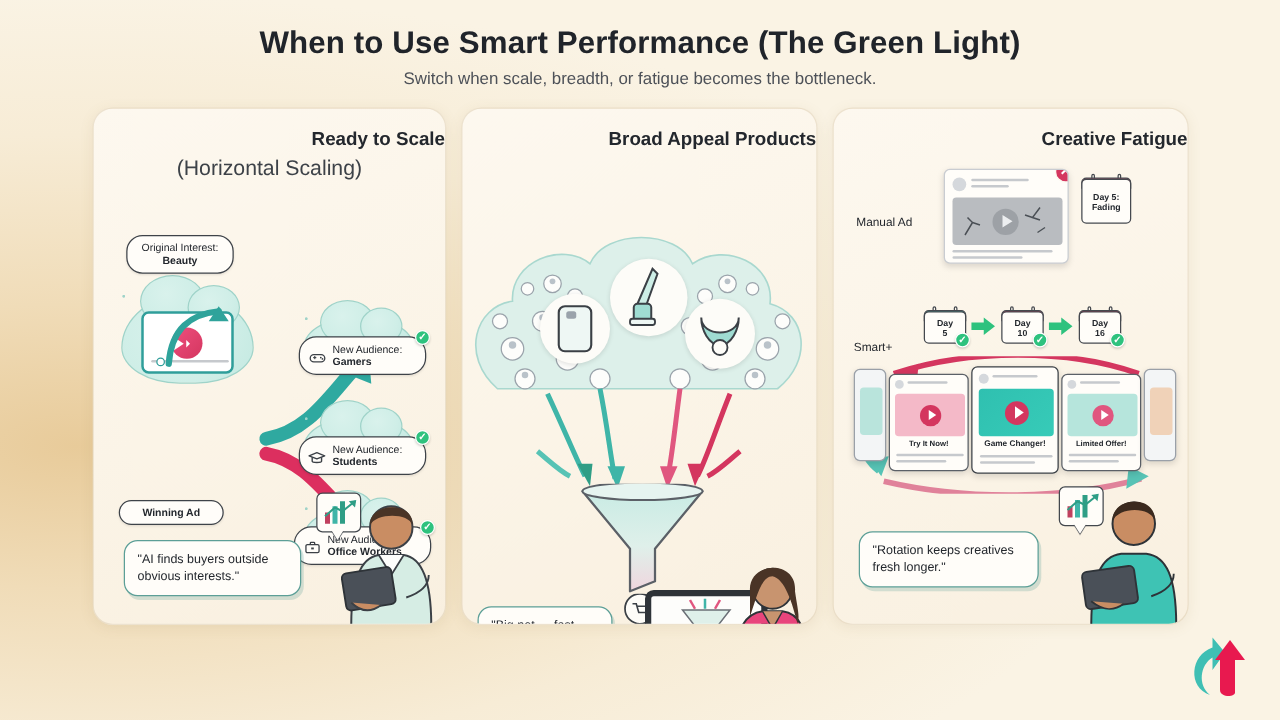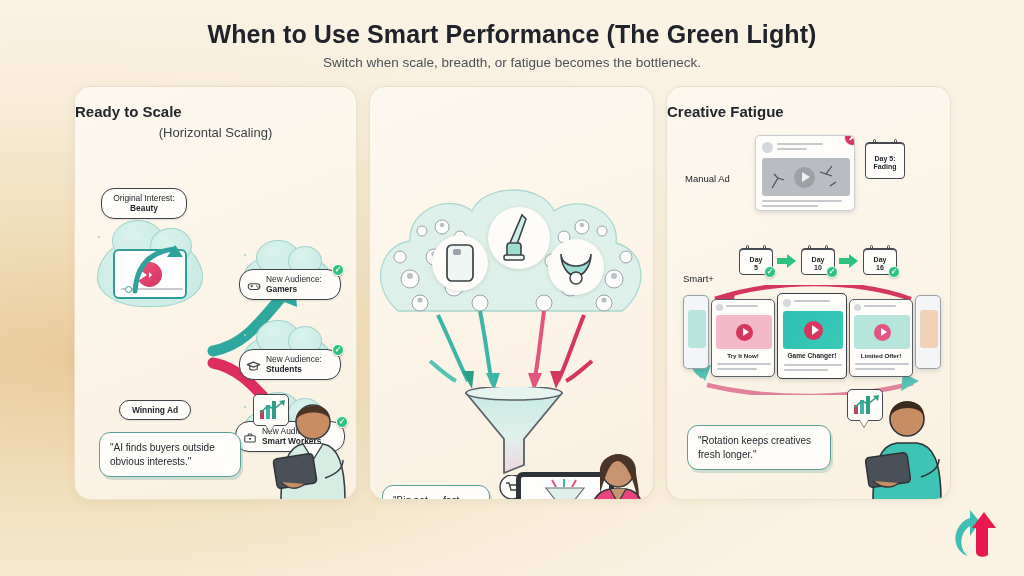--- a/index.html
+++ b/index.html
@@ -30,26 +30,26 @@
     border-radius: 16px;
     border: 1px solid rgba(205,185,150,.35);
     box-shadow: 0 2px 10px rgba(150,125,80,.10);
     overflow: hidden;
   }
   #panel1 { left: 74px;  width: 283px; }
   #panel2 { left: 369px; width: 285px; }
   #panel3 { left: 666px; width: 285px; }
 
   .p-head {
-    position: absolute; left: 0; right: 0; top: 16px; text-align: left;
+    position: absolute; left: 0; right: 0; top: 16px; text-align: right;
     font-size: 15px; font-weight: 700; color: #23272d;
   }
   .p-sub {
     position: absolute; left: 0; right: 0; top: 38px; text-align: center;
-    font-size: 13px; color: #3d4248; font-weight: 400;
+    font-size: 17px; color: #3d4248; font-weight: 400;
   }
 
   
   .pill {
     position: absolute; background: #fffdf9; border: 1.3px solid #3e4349;
     border-radius: 13px; padding: 4px 9px; font-size: 8.4px; color: #23272d;
     line-height: 1.22; box-shadow: 0 1px 2px rgba(0,0,0,.10); text-align: center;
   }
   .pill b { font-weight: 700; display: block; }
   .cloud {
@@ -159,21 +159,21 @@
       <path d="M40 18 L48 6 L56 18 Z" fill="#2fa39b"></path>
     </svg>
 
     <div class="pill" style="left:22px; top:182px; width:0; height:0; opacity:0;"></div>
 
     <div class="pill" style="left:26px; top:181px; width:86px; top:181px; display:block; transform:translateY(-80px);">
       <span>Original Interest:</span>
       <b>Beauty</b>
     </div>
 
-    <div class="pill" style="left:44px; top:313px; width:72px; font-weight:600;">
+    <div class="pill" style="left:20px; top:313px; width:84px; font-weight:600;">
       <span>Winning Ad</span>
     </div>
 
     <svg width="150" height="200" style="position:absolute;left:116px;top:160px;">
       <defs>
         <linearGradient id="g-mid" x1="0" y1="0" x2="1" y2="0">
           <stop offset="0%" stop-color="#36b0a6"></stop>
             <stop offset="100%" stop-color="#e5537c"></stop>
         </linearGradient>
       </defs>
@@ -220,21 +220,21 @@
       <div style="position:absolute;left:12px;top:-14px;width:44px;height:36px;background:inherit;border:1.1px solid #9fd3c9;border-radius:50%;"></div>
       <div style="position:absolute;left:44px;top:-8px;width:34px;height:30px;background:inherit;border:1.1px solid #9fd3c9;border-radius:50%;"></div>
     </div>
     <div class="pill" style="left:160px; top:334px; width:110px; text-align:left; padding-left:26px; border-radius:14px;">
       <svg width="14" height="14" viewBox="0 0 24 24" style="position:absolute;left:7px;top:9px;">
         <rect x="3" y="8" width="18" height="11" rx="2" fill="none" stroke="#3c4147" stroke-width="1.8"></rect>
         <path d="M9 8 V6 C9 5 10 5 10 5 H14 C14 5 15 5 15 6 V8" fill="none" stroke="#3c4147" stroke-width="1.8"></path>
         <rect x="10.2" y="12" width="3.6" height="2.6" fill="#3c4147"></rect>
       </svg>
       <span>New Audience:</span>
-      <b>Smart Workers</b>
+      <b>Office Workers</b>
       <div class="check" style="right:-4px; top:-6px;">✓</div>
     </div>
 
     <div class="quote" style="left:24px; top:345px; width:142px;">"AI finds buyers outside obvious interests."</div>
 
     <div class="person" style="left:176px; top:295px; width:100px; height:118px;">
       <div class="bubble-chart" style="left:2px; top:12px;">
         <div style="position:absolute;left:6px;bottom:6px;width:4px;height:9px;background:#c0405f;"></div>
         <div style="position:absolute;left:12px;bottom:6px;width:4px;height:14px;background:#3fb5a8;"></div>
         <div style="position:absolute;left:18px;bottom:6px;width:4px;height:18px;background:#2f9e86;"></div>
@@ -249,20 +249,21 @@
         <circle cx="62" cy="40" r="17" fill="#c98d63" stroke="#3b4046" stroke-width="1.6"></circle>
         <path d="M45 38 C44 20 80 18 79 38 C76 28 50 28 45 38 Z" fill="#4a3426"></path>
         <rect x="24" y="74" width="40" height="30" rx="4" fill="#4a5058" stroke="#2e3338" stroke-width="1.5" transform="rotate(-9 44 89)"></rect>
         <path d="M30 100 C38 108 46 108 54 102" stroke="#3b4046" stroke-width="1.5" fill="#c98d63"></path>
         <path d="M74 96 C86 92 92 86 92 78" stroke="#3b4046" stroke-width="1.5" fill="none"></path>
       </svg>
     </div>
   </div>
 
   <div class="panel" id="panel2">
+    <div class="p-head">Broad Appeal Products</div>
 
 
     <div style="position:absolute;left:6px;top:74px;width:272px;height:175px;">
       <svg width="272" height="175" viewBox="0 0 272 175">
         <path d="M22 150 C-8 124 4 84 34 80 C32 48 74 32 96 50 C108 22 166 22 178 50 C204 32 244 50 240 82 C270 90 274 128 246 150 Z" fill="#ddf0ea" stroke="#a9d8cf" stroke-width="1.3"></path>
         <g fill="#fdfdfb" stroke="#9aa3ab" stroke-width="1">
           <circle cx="34" cy="118" r="9"></circle>
             <circle cx="58" cy="96" r="8"></circle>
             <circle cx="44" cy="142" r="8"></circle>
           <circle cx="78" cy="126" r="9"></circle>

